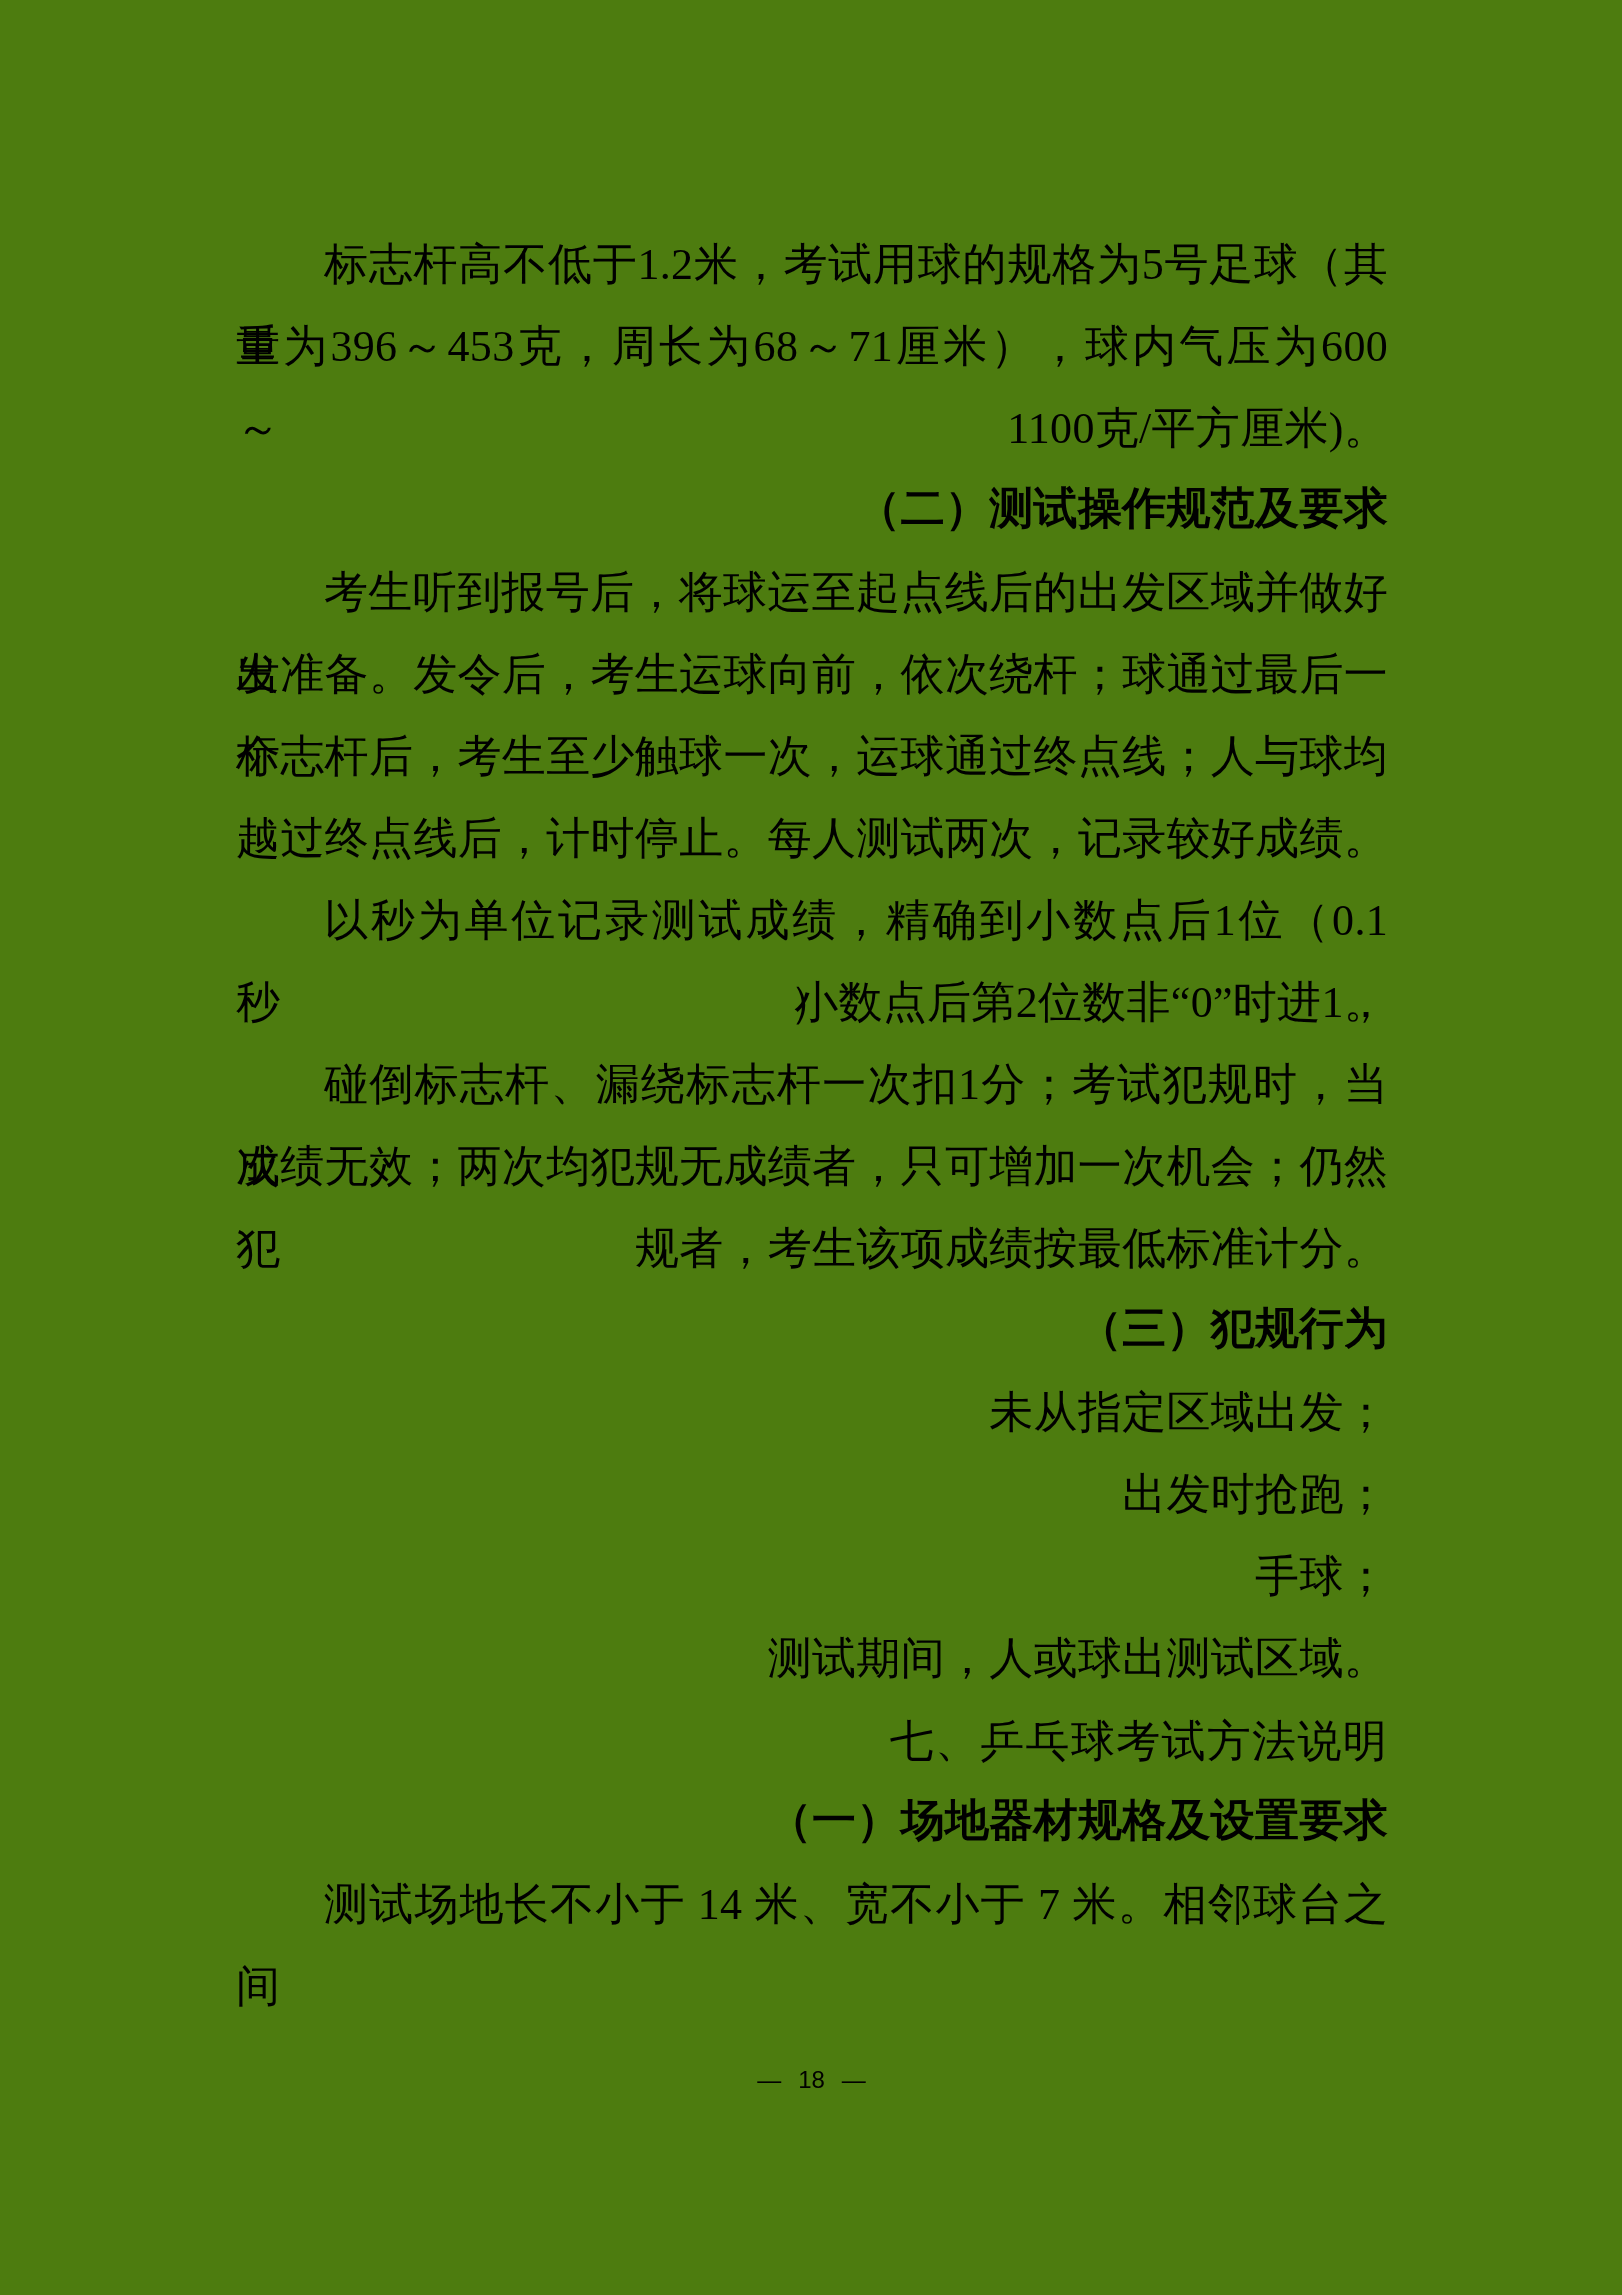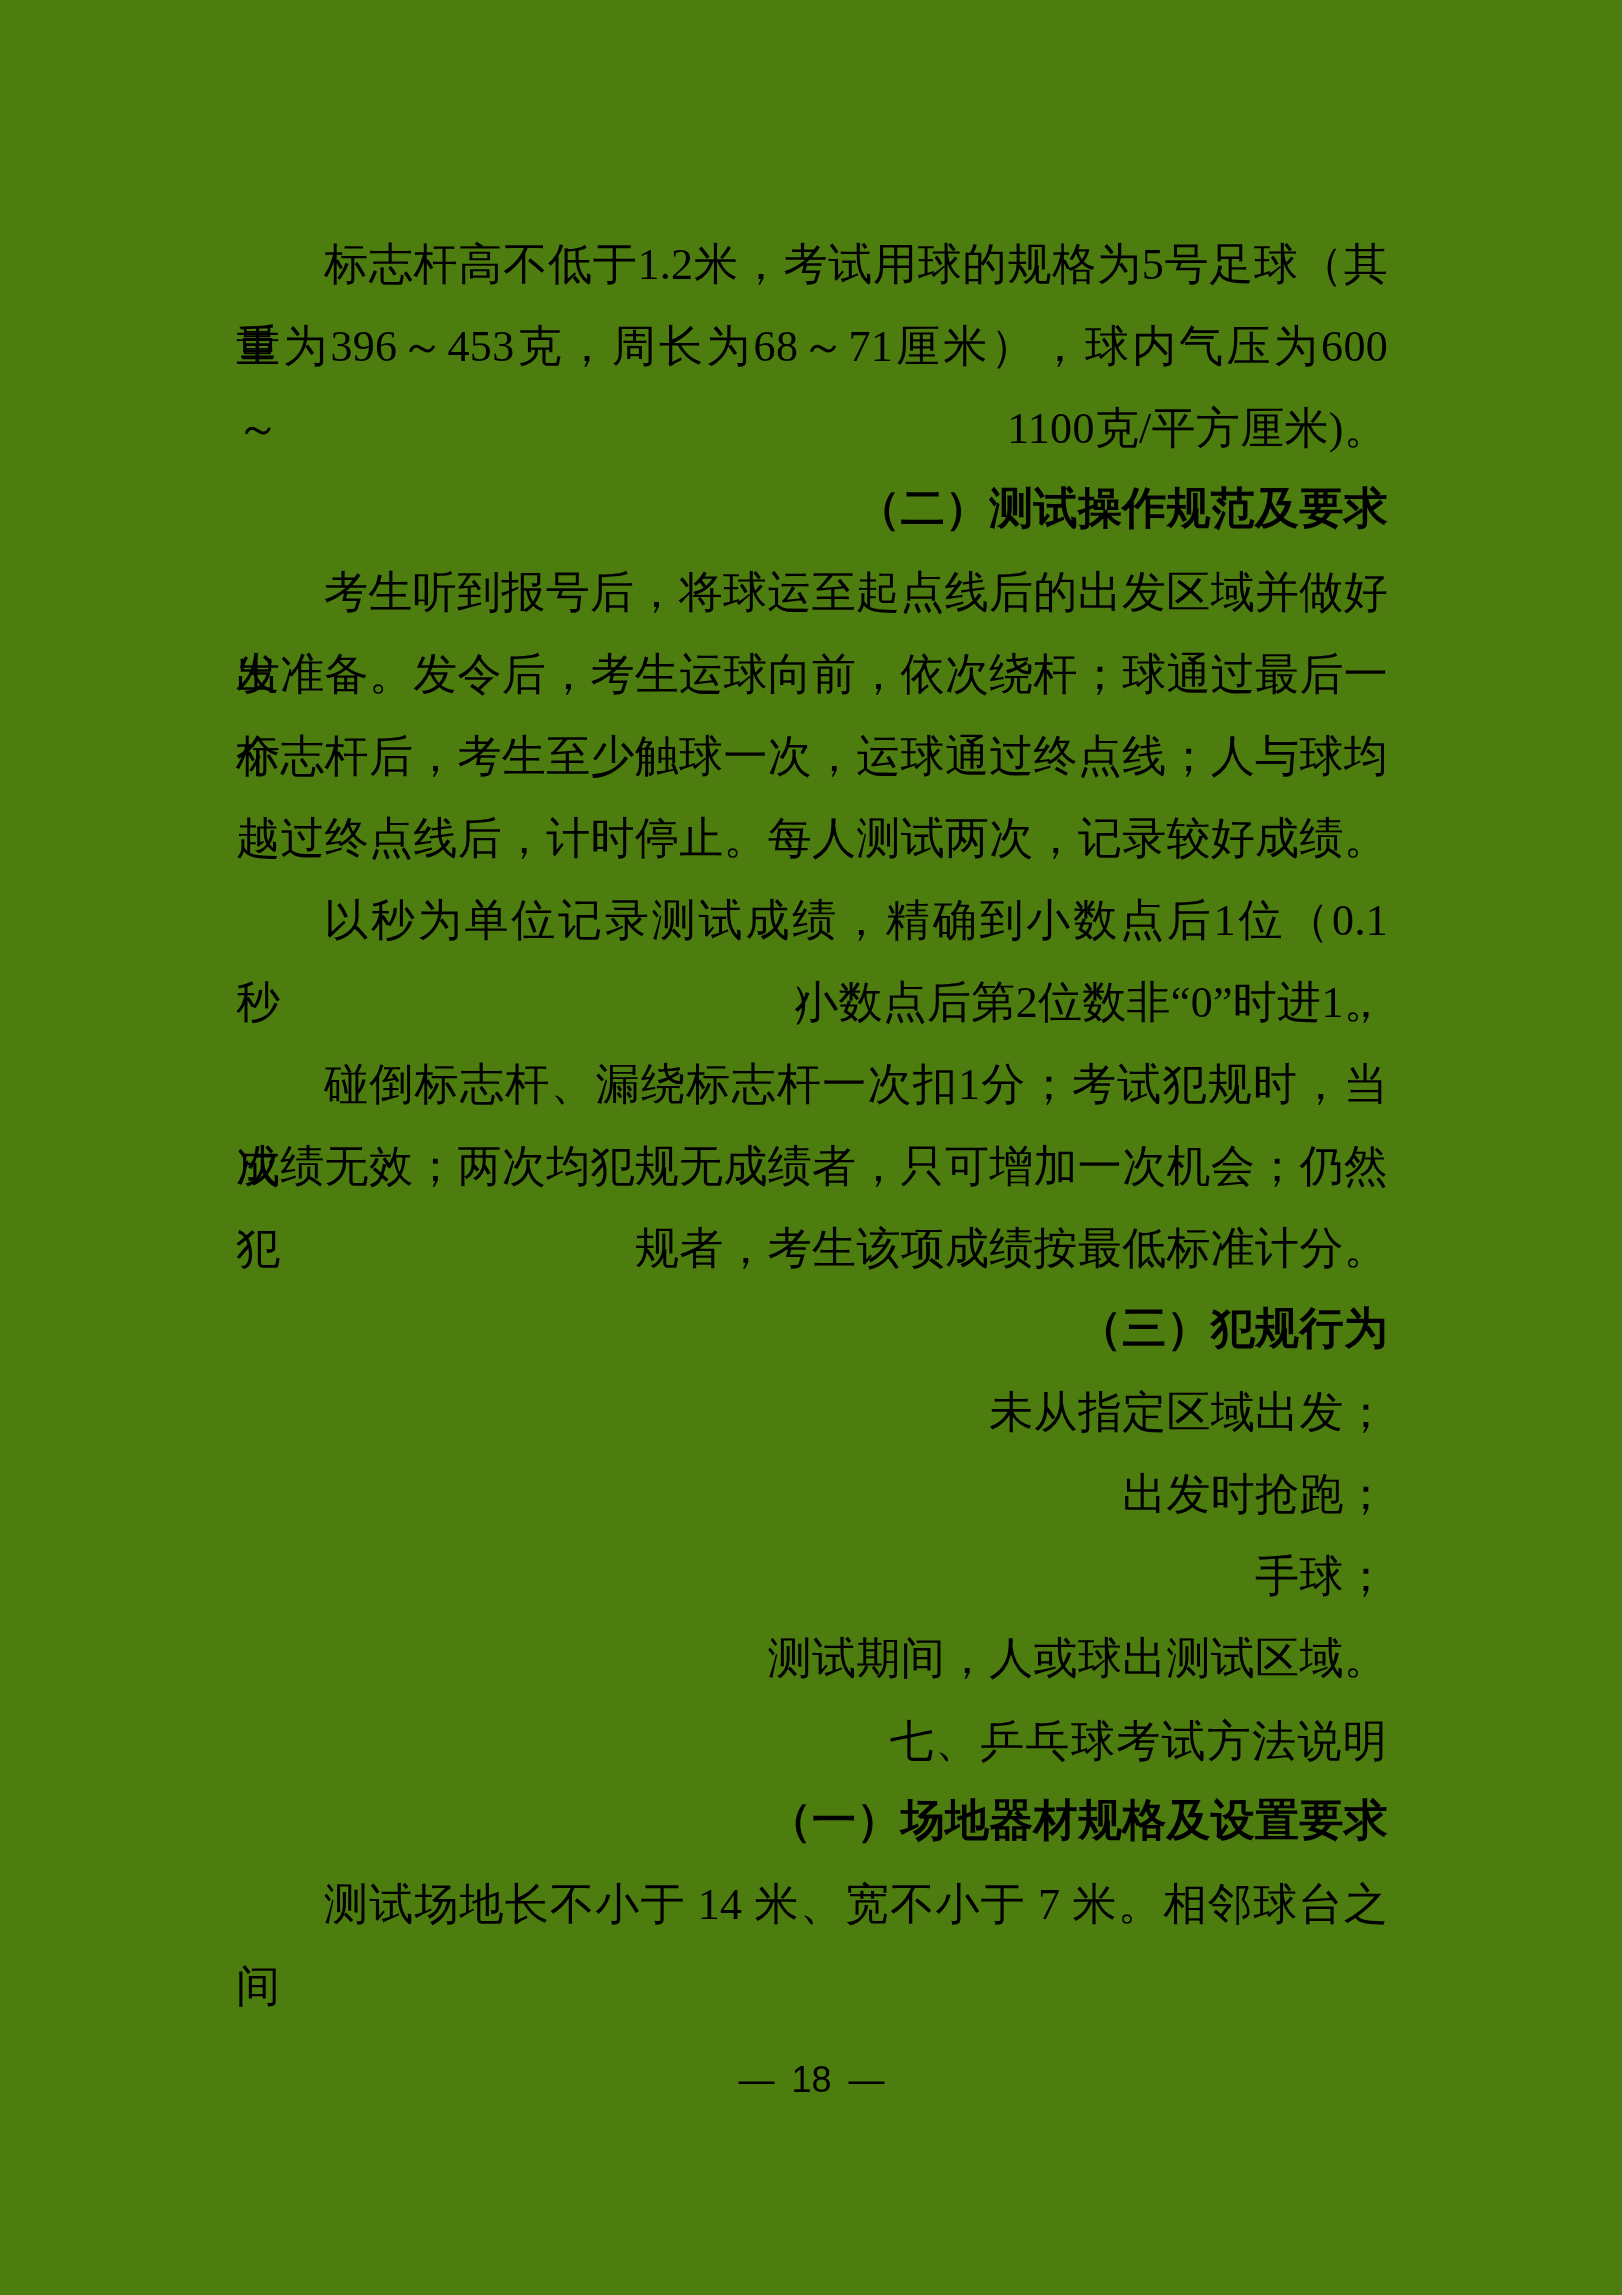--- a/index.html
+++ b/index.html
@@ -45,21 +45,21 @@
     font-family: "Liberation Sans", sans-serif;
     font-weight: 400;
     letter-spacing: 1.3px;
   }
   .footer {
     position: absolute;
     top: 2060px;
     left: 0;
     width: 100%;
     text-align: center;
-    font-size: 36px;
+    font-size: 24px;
     line-height: 39px;
     font-family: "Liberation Sans", sans-serif;
   }
   .footer .dash {
     margin: 0 13px;
     letter-spacing: 0;
   }
   .footer .num {
     margin: 0 3.9px;
   }

